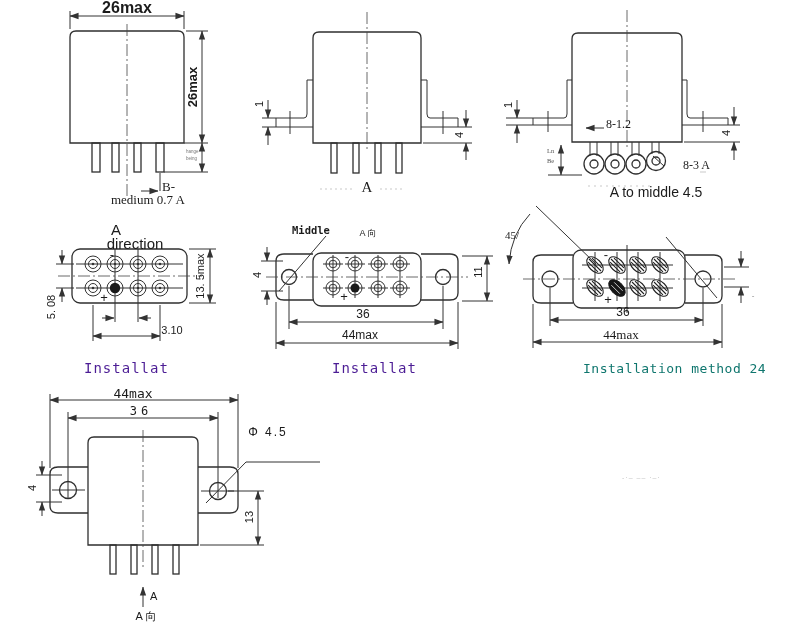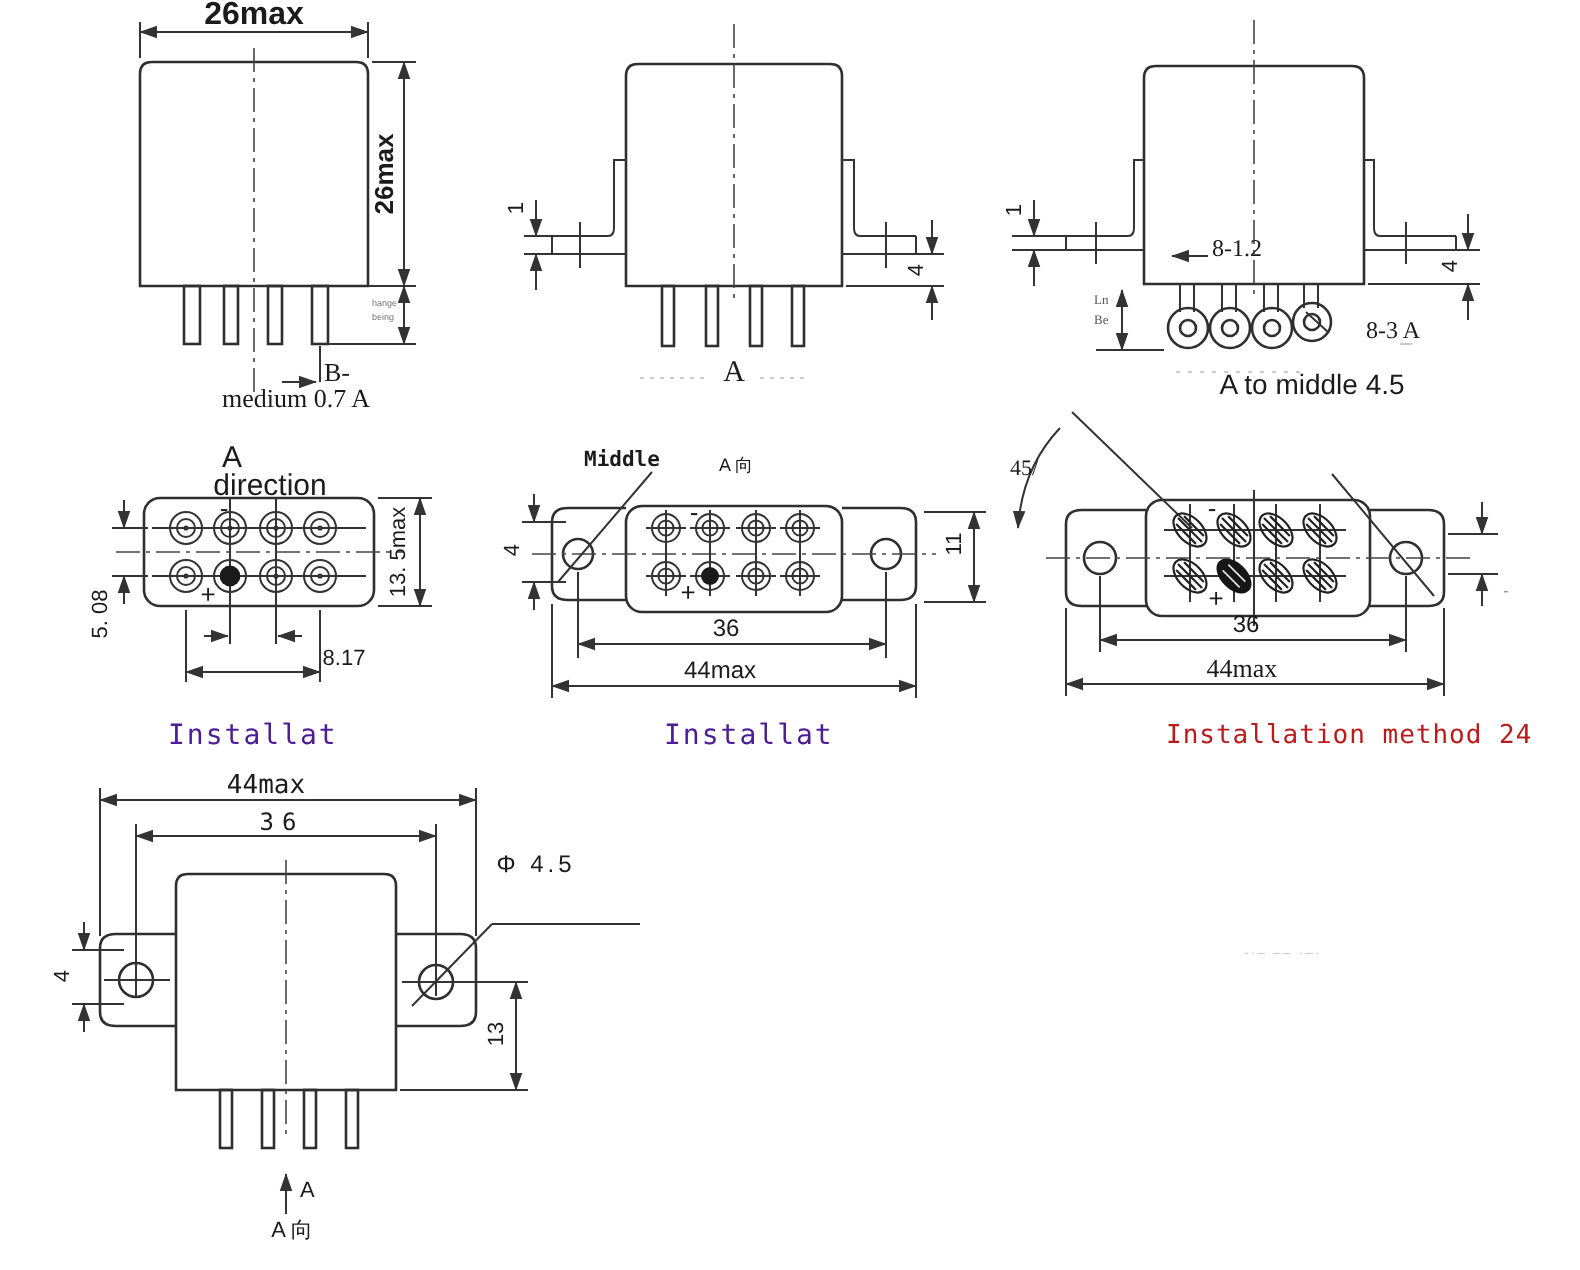--- a/index.html
+++ b/index.html
@@ -13,21 +13,21 @@
   .f16b{font-size:16px;font-weight:700;}
   .f13b{font-size:13px;font-weight:700;}
   .f11{font-size:11px;}
   .f12{font-size:12px;}
   .f13{font-size:13px;}
   .f14{font-size:14px;}
   .f15{font-size:15px;}
   .serif{font-family:"Liberation Serif",serif;}
   .mono{font-family:"DejaVu Sans Mono",monospace;}
   .cap{font-family:"DejaVu Sans Mono",monospace;font-size:14px;letter-spacing:1px;color:#4c1d95;}
-  .cap2{font-family:"DejaVu Sans Mono",monospace;font-size:13px;letter-spacing:0.5px;color:#b91c1c;}
+  .cap2{font-family:"DejaVu Sans Mono",monospace;font-size:13px;letter-spacing:0.5px;color:#0f766e;}
   .tiny{font-size:6.5px;color:#555;font-family:"Liberation Serif",serif;}
   .note{font-size:4.5px;color:#777;}
   .sign{font-size:13px;}
   .ls2{letter-spacing:2px;}
   .ls4{letter-spacing:4px;}
   .faintt{color:#c8c8c8;font-size:7px;letter-spacing:1px;}
   
   .ln{stroke:#333;fill:none;stroke-width:1;}
   .bd{stroke:#2f2f2f;fill:none;stroke-width:1.3;}
   .cl{stroke:#444;fill:none;stroke-width:0.8;stroke-dasharray:12 3 2 3;}
@@ -409,21 +409,21 @@
 <div class="t tl serif f12" style="left:606px;top:124px;">8-1.2</div>
 <div class="t tl tiny" style="left:547px;top:151px;">Ln</div>
 <div class="t tl tiny" style="left:547px;top:161px;">Be</div>
 <div class="t tl serif f12" style="left:668px;top:165px;margin-left:15px;">8-3 A</div>
 <div class="t f14" style="left:656px;top:192px;">A to middle 4.5</div>
 
 <div class="t f15" style="left:116px;top:229px;">A</div>
 <div class="t f15" style="left:135px;top:243px;">direction</div>
 <div class="t rot f11" style="left:51px;top:307px;">5. 08</div>
 <div class="t rot f11" style="left:200px;top:276px;">13. 5max</div>
-<div class="t f11" style="left:172px;top:330px;">8.17</div>
+<div class="t f11" style="left:172px;top:330px;">3.10</div>
 <div class="t sign" style="left:112px;top:254px;">-</div>
 <div class="t sign" style="left:104px;top:297px;">+</div>
 <div class="t tl cap" style="left:84px;top:368px;">Installat</div>
 
 <div class="t tl mono" style="left:292px;top:230px;font-size:10.5px;font-weight:700;">Middle</div>
 <div class="t" style="left:368px;top:233px;font-size:9px;">A 向</div>
 <div class="t rot f11" style="left:257px;top:275px;">4</div>
 <div class="t rot f11" style="left:478px;top:272px;">11</div>
 <div class="t f12" style="left:363px;top:314px;">36</div>
 <div class="t f12" style="left:360px;top:335px;">44max</div>

